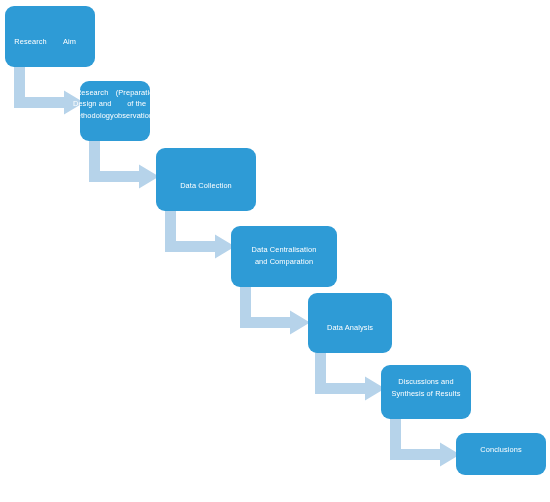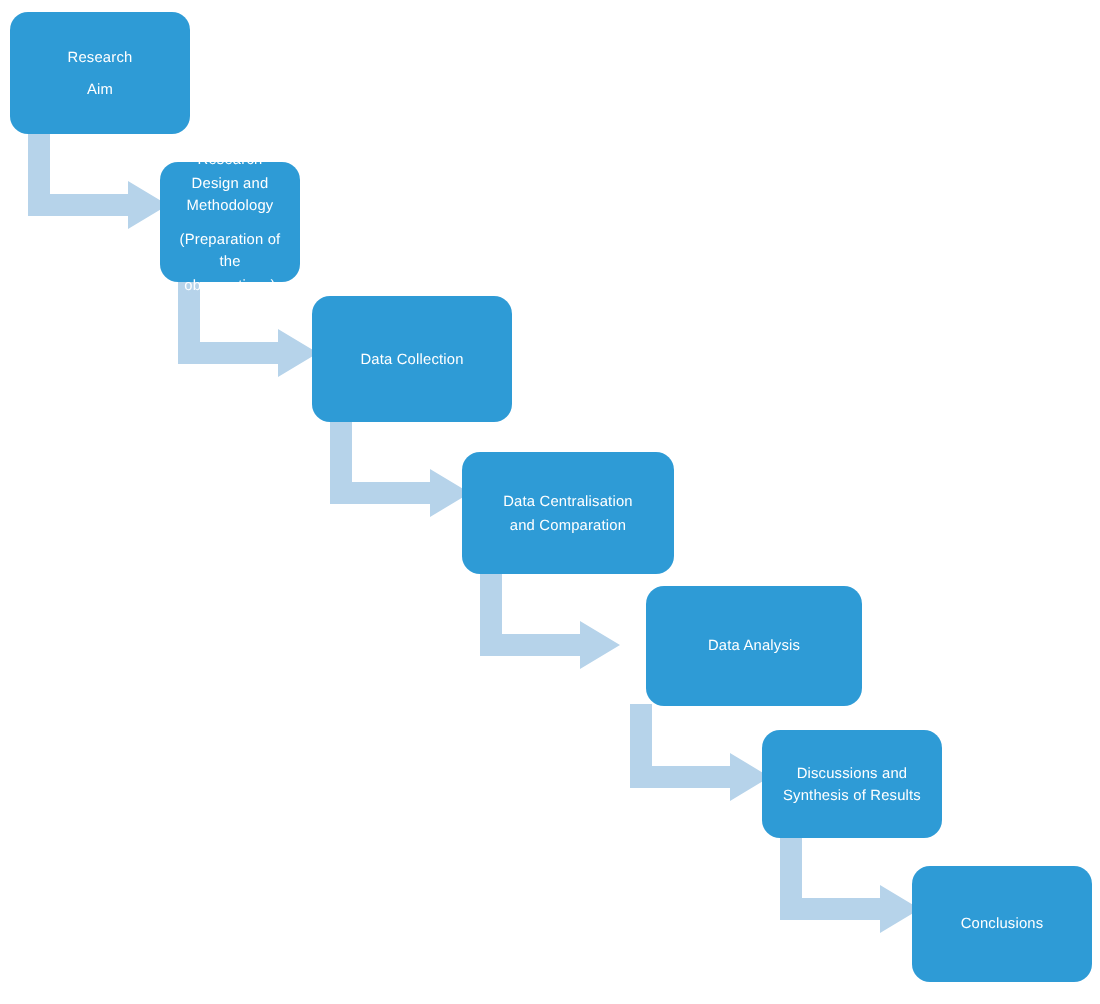--- a/index.html
+++ b/index.html
@@ -16,26 +16,26 @@
     height: 502px;
     background: #ffffff;
     overflow: hidden;
   }
   .flow-node {
     position: absolute;
     box-sizing: border-box;
     background: #2E9BD6;
     border-radius: 9px;
     display: flex;
-    flex-direction: column;
-    align-items: flex-start;
+    flex-direction: row;
+    align-items: flex-end;
     justify-content: center;
     color: #ffffff;
     text-align: center;
-    padding: 4px 6px;
+    padding: 20px 6px;
     z-index: 3;
   }
   .node-line {
     display: block;
     width: 100%;
     font-size: 7.4px;
     line-height: 11.5px;
     letter-spacing: 0.1px;
     color: #ffffff;
     white-space: pre-line;
@@ -96,23 +96,23 @@
       <span class="node-line gap-above">(Preparation of the
 observations)</span>
     </div>
     <div class="flow-node" style="left: 156px; top: 148px; width: 100px; height: 63px; background: rgb(46, 155, 214);">
       <span class="node-line">Data Collection</span>
     </div>
     <div class="flow-node" style="left: 231px; top: 226px; width: 106px; height: 61px; background: rgb(46, 155, 214);">
       <span class="node-line">Data Centralisation
 and Comparation</span>
     </div>
-    <div class="flow-node" style="left: 323px; top: 293px; width: 108px; height: 60px; background: rgb(46, 155, 214);">
+    <div class="flow-node" style="left: 308px; top: 293px; width: 84px; height: 60px; background: rgb(46, 155, 214);">
       <span class="node-line">Data Analysis</span>
     </div>
     <div class="flow-node" style="left: 381px; top: 365px; width: 90px; height: 54px; background: rgb(46, 155, 214);">
       <span class="node-line">Discussions and
 Synthesis of Results</span>
     </div>
-    <div class="flow-node" style="left: 456px; top: 433px; width: 90px; height: 58px; background: rgb(46, 155, 214);">
+    <div class="flow-node" style="left: 456px; top: 433px; width: 90px; height: 42px; background: rgb(46, 155, 214);">
       <span class="node-line">Conclusions</span>
     </div>
   </div>
 
 </body></html>

